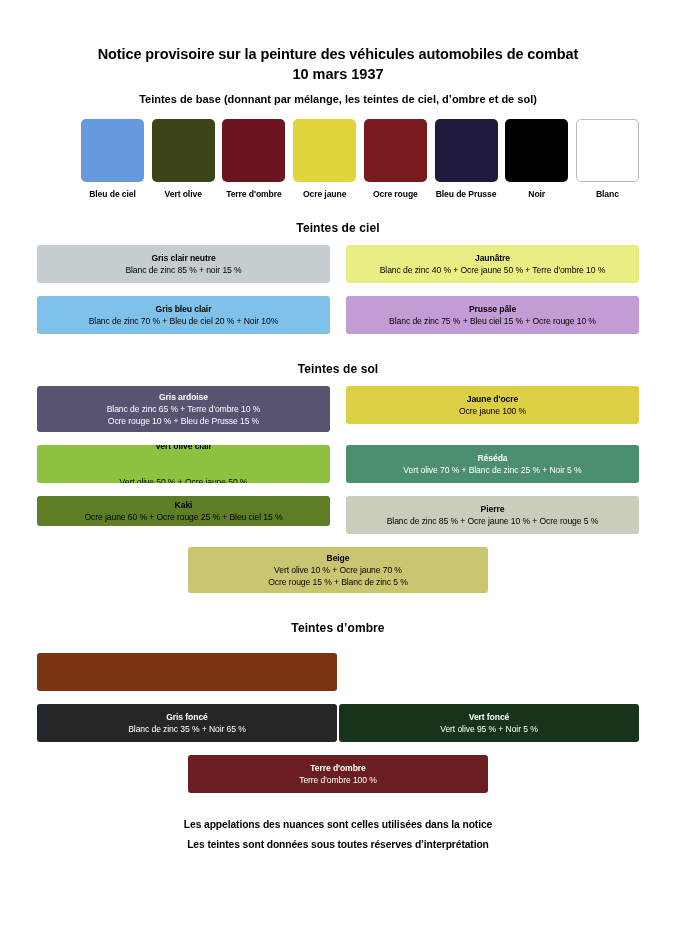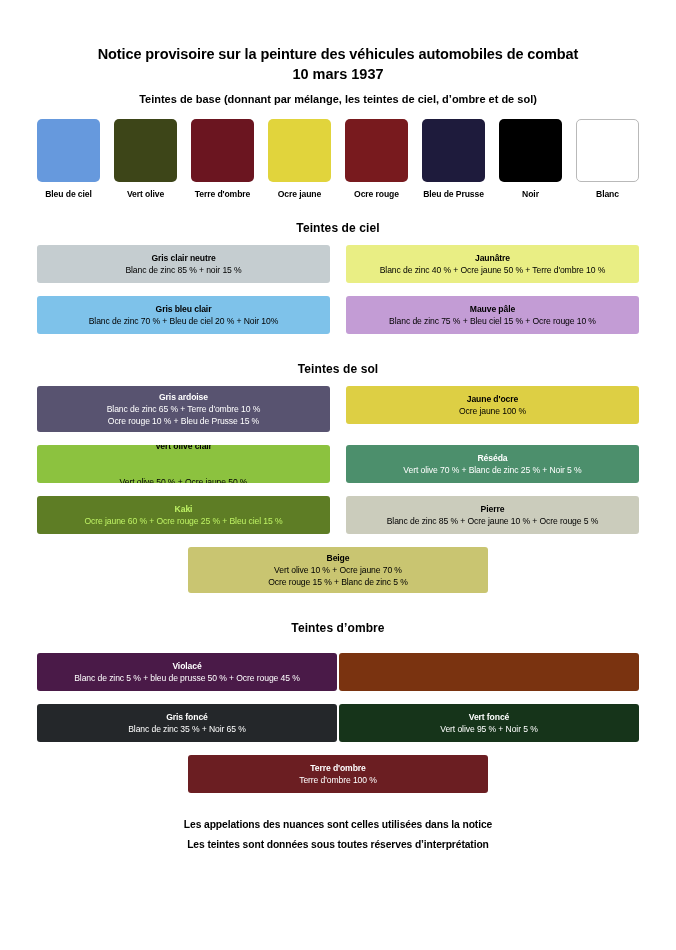--- a/index.html
+++ b/index.html
@@ -45,20 +45,21 @@
     margin-top: 7px;
     line-height: 14px;
   }
 
   
   .base-row {
     display: flex;
     justify-content: space-between;
     padding: 13px 37px 0 37px;
     box-sizing: border-box;
+    margin-left: 44px;
   }
   .base-item {
     width: 63px;
     display: flex;
     flex-direction: column;
     align-items: center;
   }
   .base-chip {
     width: 63px;
     height: 63px;
@@ -190,21 +191,21 @@
             <div class="bar-name">Jaunâtre</div>
             <div class="bar-recipe">Blanc de zinc 40 % + Ocre jaune 50 % + Terre d'ombre 10 %</div>
           </div>
         </div>
         <div class="bar-row" style="margin-bottom: 13px;">
           <div class="bar bar-half" style="background: rgb(126, 194, 234); color: rgb(0, 0, 0); height: 38px;">
             <div class="bar-name">Gris bleu clair</div>
             <div class="bar-recipe">Blanc de zinc 70 % + Bleu de ciel 20 % + Noir 10%</div>
           </div>
           <div class="bar bar-half" style="background: rgb(195, 156, 213); color: rgb(0, 0, 0); height: 38px;">
-            <div class="bar-name">Mauve pâle</div>
+            <div class="bar-name">Prusse pâle</div>
             <div class="bar-recipe">Blanc de zinc 75 % + Bleu ciel 15 % + Ocre rouge 10 %</div>
           </div>
         </div>
       </div>
       <div style="margin-top: 28px;">
         <div class="section-title" style="margin-bottom: 10px;">Teintes de sol</div>
         <div class="bar-row" style="margin-bottom: 13px;">
           <div class="bar bar-half" style="background: rgb(88, 83, 112); color: rgb(255, 255, 255); height: 46px;">
             <div class="bar-name">Gris ardoise</div>
             <div class="bar-recipe">Blanc de zinc 65 % + Terre d'ombre 10 %</div>
@@ -219,44 +220,40 @@
           <div class="bar bar-half" style="background: rgb(140, 194, 63); color: rgb(0, 0, 0); height: 38px; gap: 24px;">
             <div class="bar-name">Vert olive clair</div>
             <div class="bar-recipe">Vert olive 50 % + Ocre jaune 50 %</div>
           </div>
           <div class="bar bar-half" style="background: rgb(76, 143, 108); color: rgb(255, 255, 255); height: 38px;">
             <div class="bar-name">Réséda</div>
             <div class="bar-recipe">Vert olive 70 % + Blanc de zinc 25 % + Noir 5 %</div>
           </div>
         </div>
         <div class="bar-row" style="margin-bottom: 13px;">
-          <div class="bar bar-half" style="background: rgb(94, 125, 37); color: #bef264; height: 38px;">
+          <div class="bar bar-half" style="background: rgb(94, 125, 37); color: #000000; height: 30px;">
             <div class="bar-name">Kaki</div>
             <div class="bar-recipe">Ocre jaune 60 % + Ocre rouge 25 % + Bleu ciel 15 %</div>
           </div>
           <div class="bar bar-half" style="background: rgb(203, 204, 188); color: rgb(0, 0, 0); height: 38px;">
             <div class="bar-name">Pierre</div>
             <div class="bar-recipe">Blanc de zinc 85 % + Ocre jaune 10 % + Ocre rouge 5 %</div>
           </div>
         </div>
         <div class="row-center" style="margin-top: 2px;">
           <div class="bar bar-center" style="background: rgb(201, 197, 113); color: rgb(0, 0, 0); height: 46px;">
             <div class="bar-name">Beige</div>
             <div class="bar-recipe">Vert olive 10 % + Ocre jaune 70 %</div>
             <div class="bar-recipe">Ocre rouge 15 % + Blanc de zinc 5 %</div>
           </div>
         </div>
       </div>
       <div style="margin-top: 28px;">
         <div class="section-title" style="margin-bottom: 18px;">Teintes d’ombre</div>
         <div class="bar-row" style="margin-bottom: 13px;">
-          <div class="bar bar-half-wide" style="background: rgb(74, 26, 72); color: rgb(255, 255, 255); height: 38px;">
-            <div class="bar-name">Violacé</div>
-            <div class="bar-recipe">Blanc de zinc 5 % + bleu de prusse 50 % + Ocre rouge 45 %</div>
-          </div>
           <div class="bar bar-half-wide" style="background: rgb(122, 51, 16); color: rgb(255, 255, 255); height: 38px; gap: 40px;">
             <div class="bar-name">Sépia</div>
             <div class="bar-recipe">Terre d'ombre 20 % + Ocre rouge 70 % + Noir 10 %</div>
           </div>
         </div>
         <div class="bar-row" style="margin-bottom: 13px;">
           <div class="bar bar-half-wide" style="background: rgb(36, 39, 42); color: rgb(255, 255, 255); height: 38px;">
             <div class="bar-name">Gris foncé</div>
             <div class="bar-recipe">Blanc de zinc 35 % + Noir 65 %</div>
           </div>

